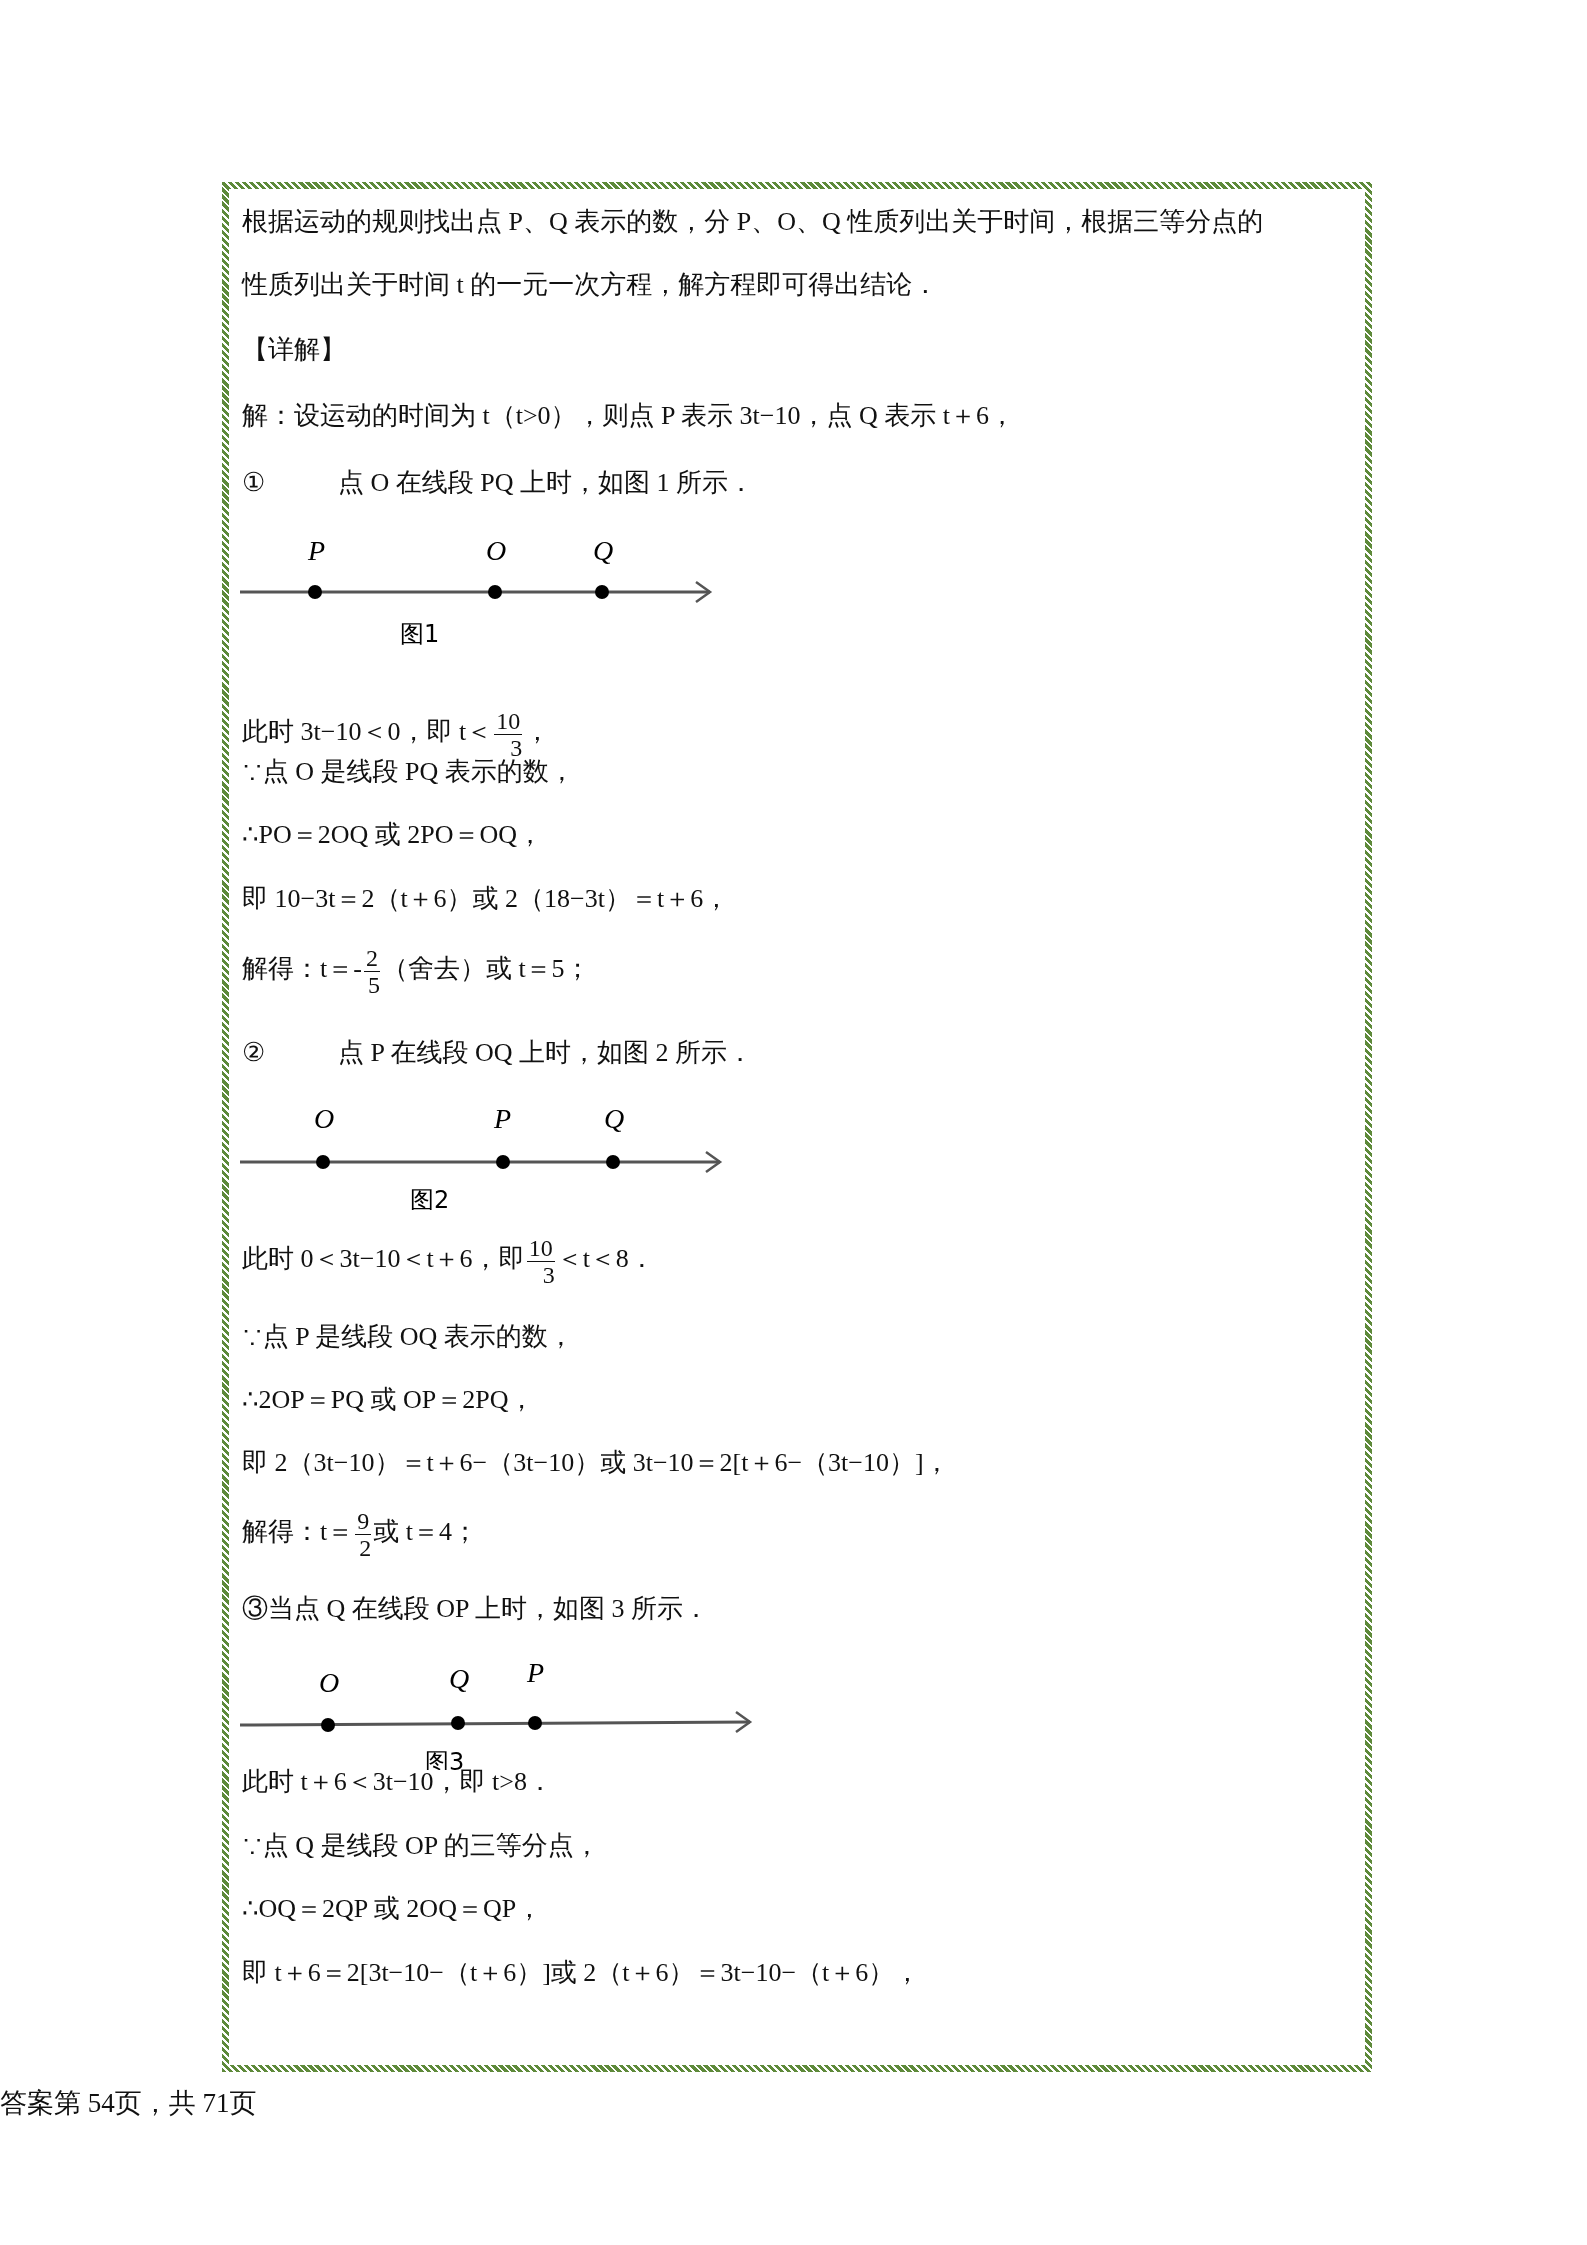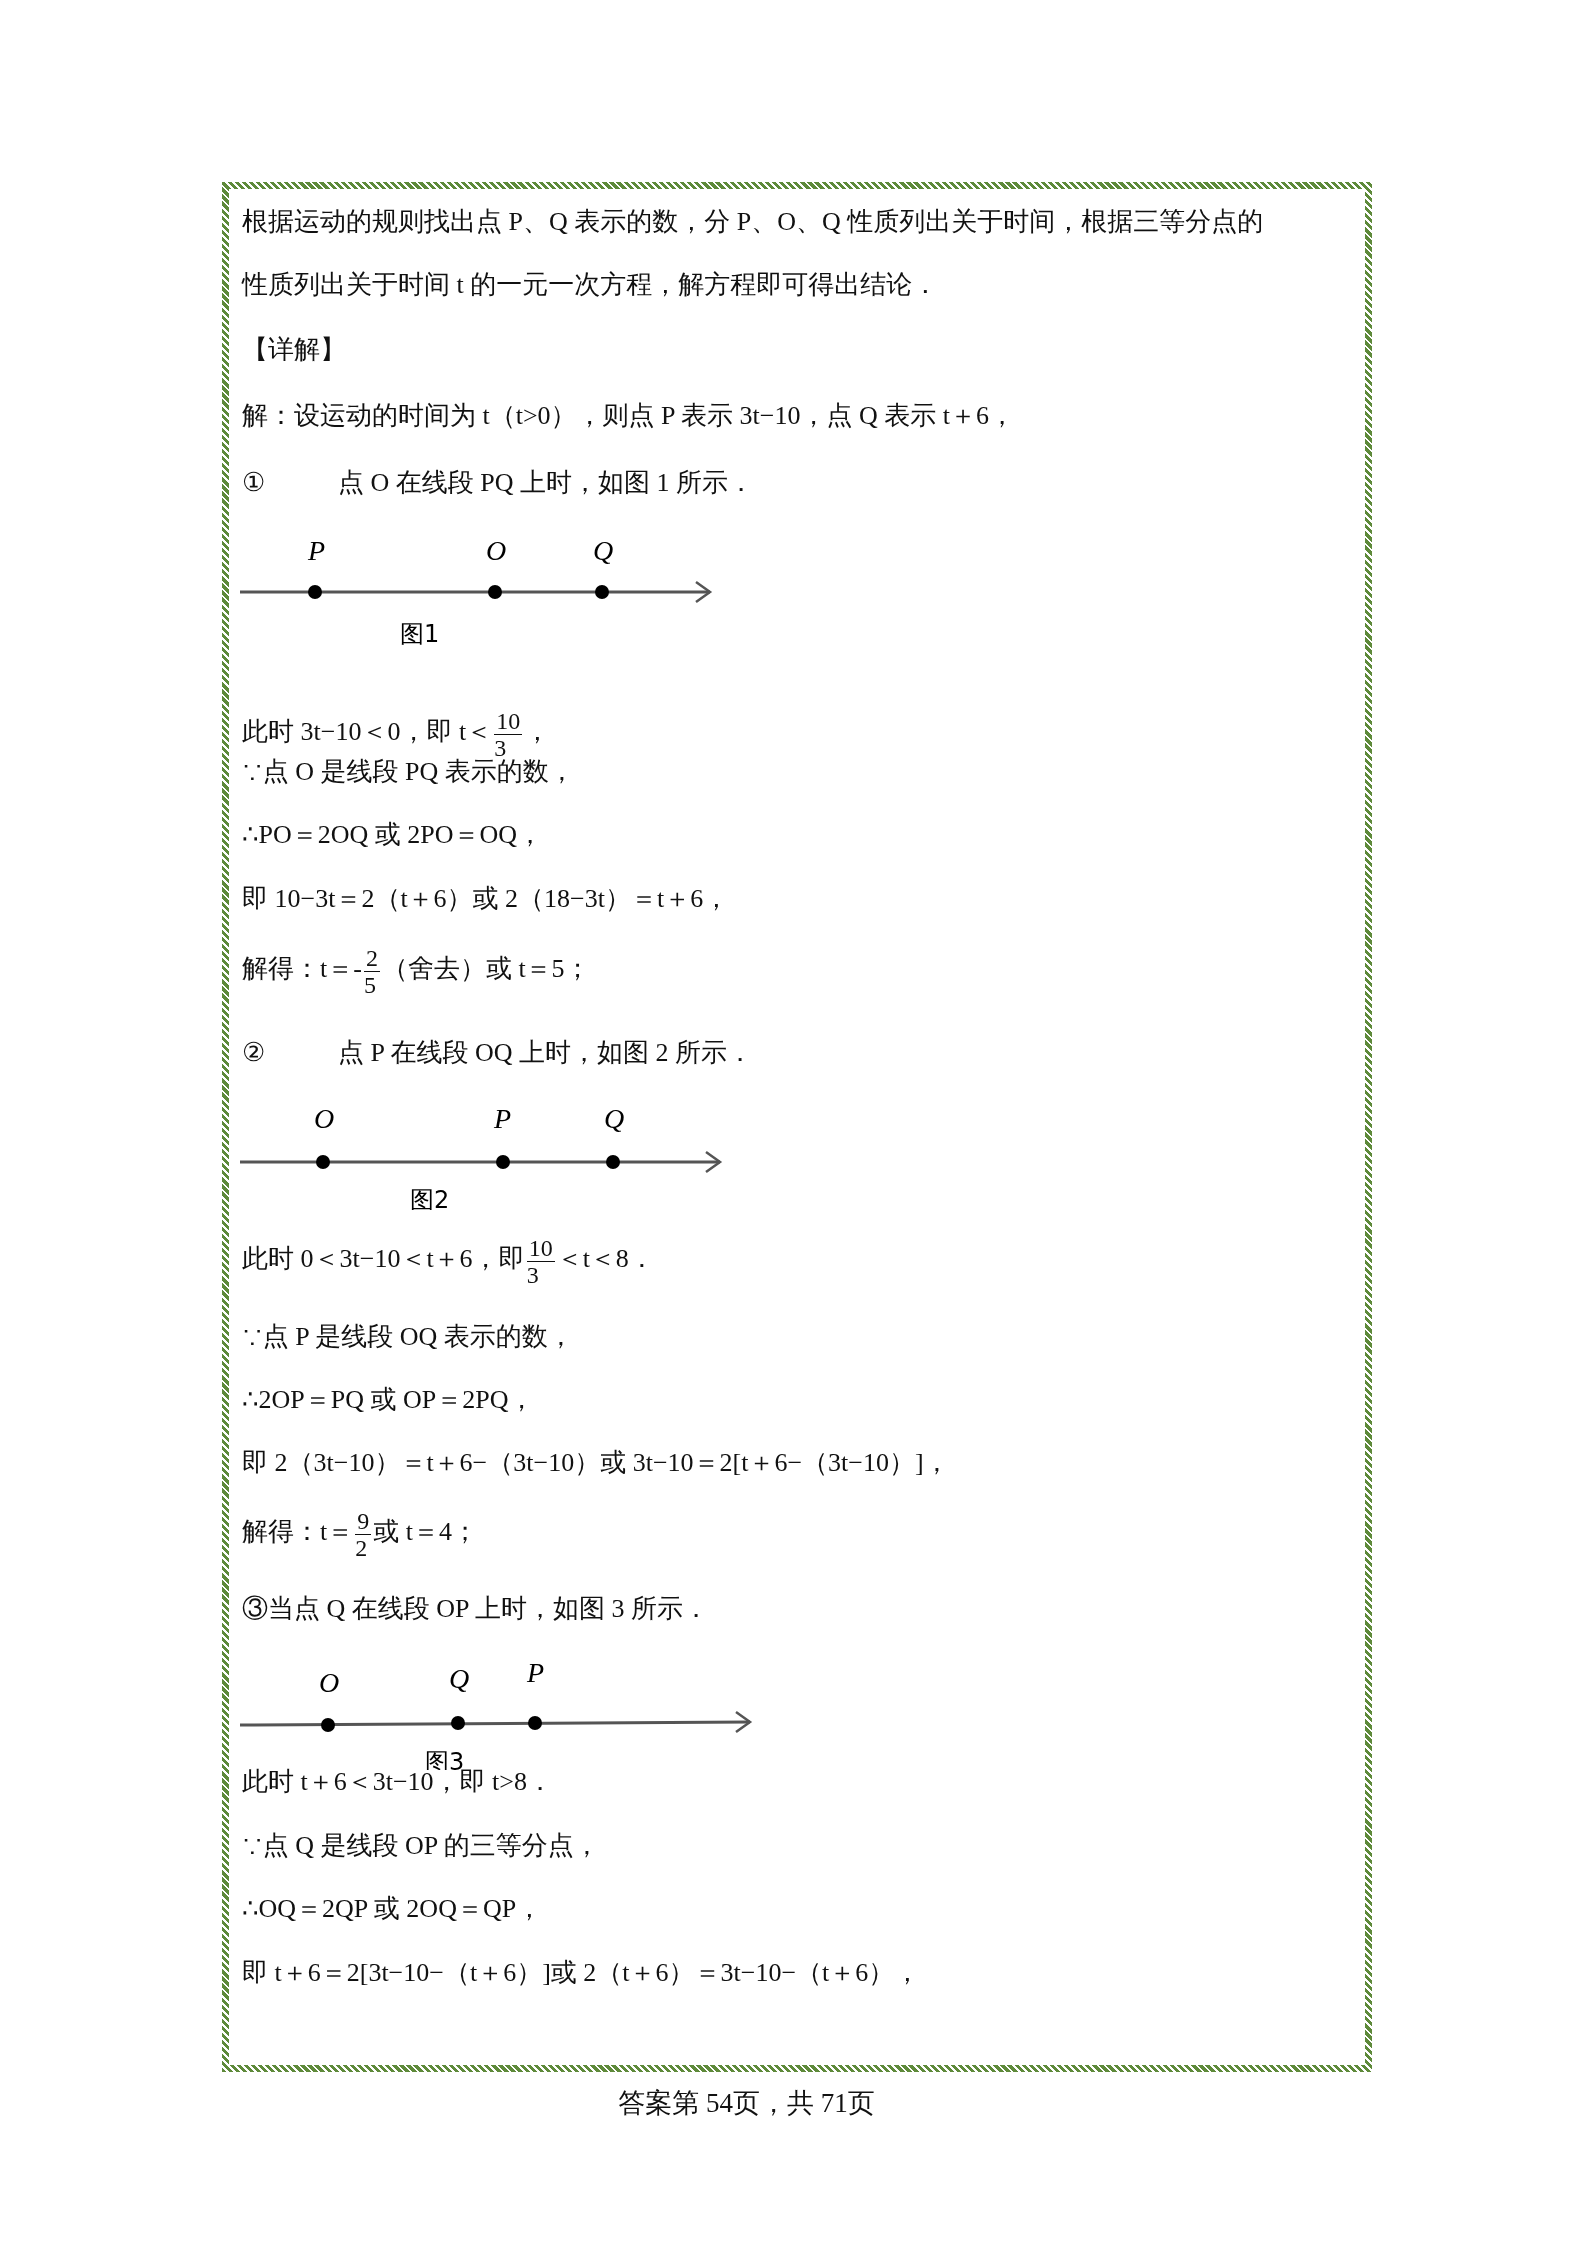--- a/index.html
+++ b/index.html
@@ -13,29 +13,29 @@
     box-sizing: border-box;
     border: 7px solid transparent;
     border-image: repeating-linear-gradient(45deg, #5e8a3a 0 3px, #ffffff 3px 5px) 7;
     background: #fff;
   }
   .line {
     position: absolute; left: 242px; font-size: 26px; line-height: 34px; white-space: nowrap;
   }
   .circled { display: inline-block; width: 96px; }
   .frac {
-    display: inline-block; vertical-align: middle; text-align: left; font-size: 24px; line-height: 26px;
+    display: inline-block; vertical-align: middle; text-align: right; font-size: 24px; line-height: 26px;
     margin: 0 2px;
   }
   .frac .num { display: block; border-bottom: 1.5px solid #111; padding: 0 2px; }
   .frac .den { display: block; }
   .fig { position: absolute; left: 240px; }
   .fig svg { display: block; }
   .footer {
-    position: absolute; top: 2085px; left: 0; width: 1493px; text-align: center;
+    position: absolute; top: 2085px; left: 0; width: 1493px; 
     font-size: 27px;
   }
 </style>
 </head>
 <body>
 
 <div class="frame"></div>
 
 <div class="line" style="top:205px">根据运动的规则找出点 P、Q 表示的数，分 P、O、Q 性质列出关于时间，根据三等分点的</div>
 <div class="line" style="top:268px">性质列出关于时间 t 的一元一次方程，解方程即可得出结论．</div>

